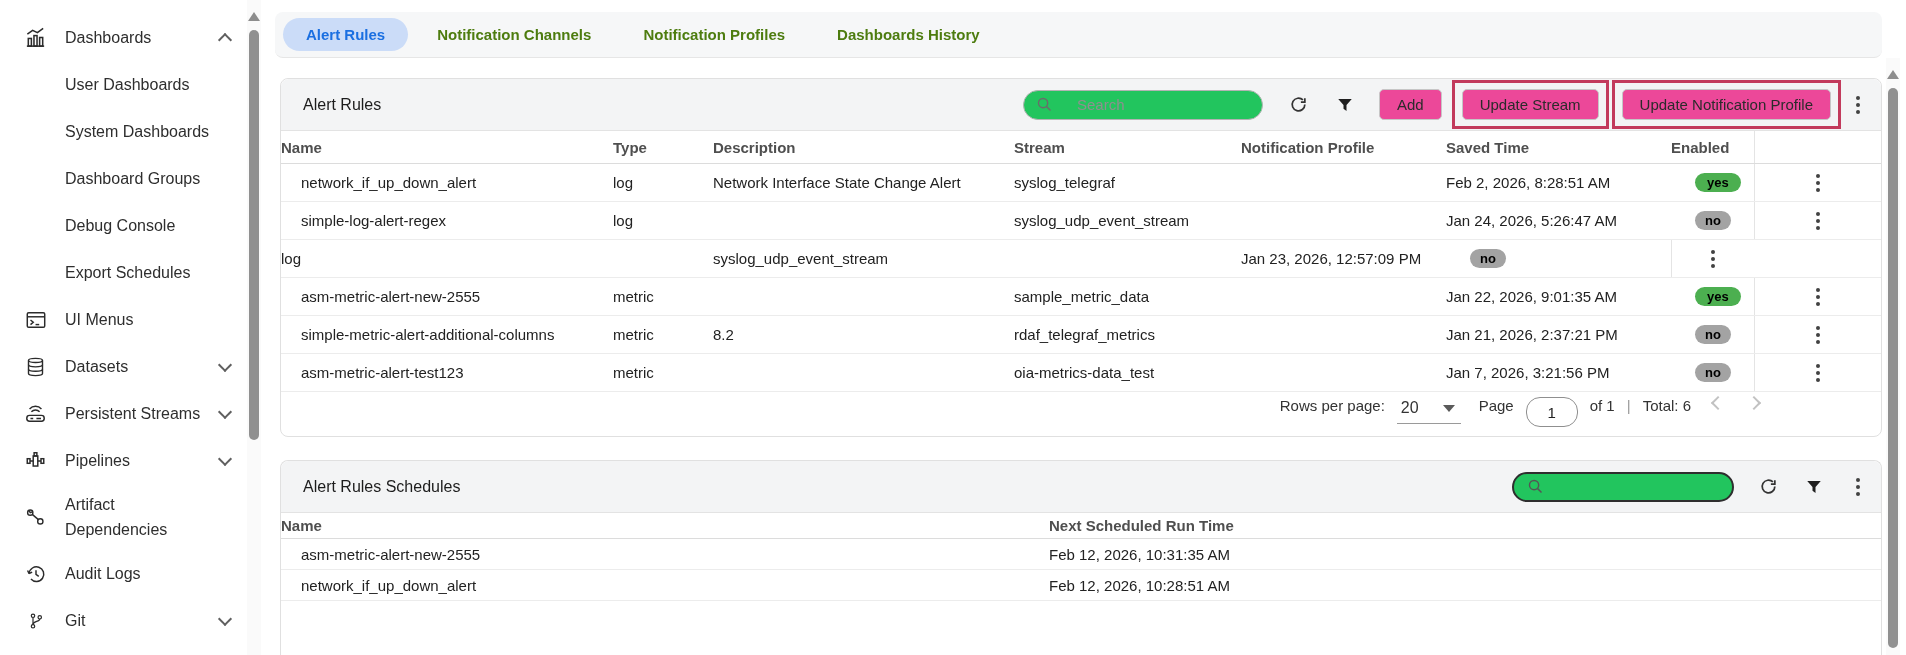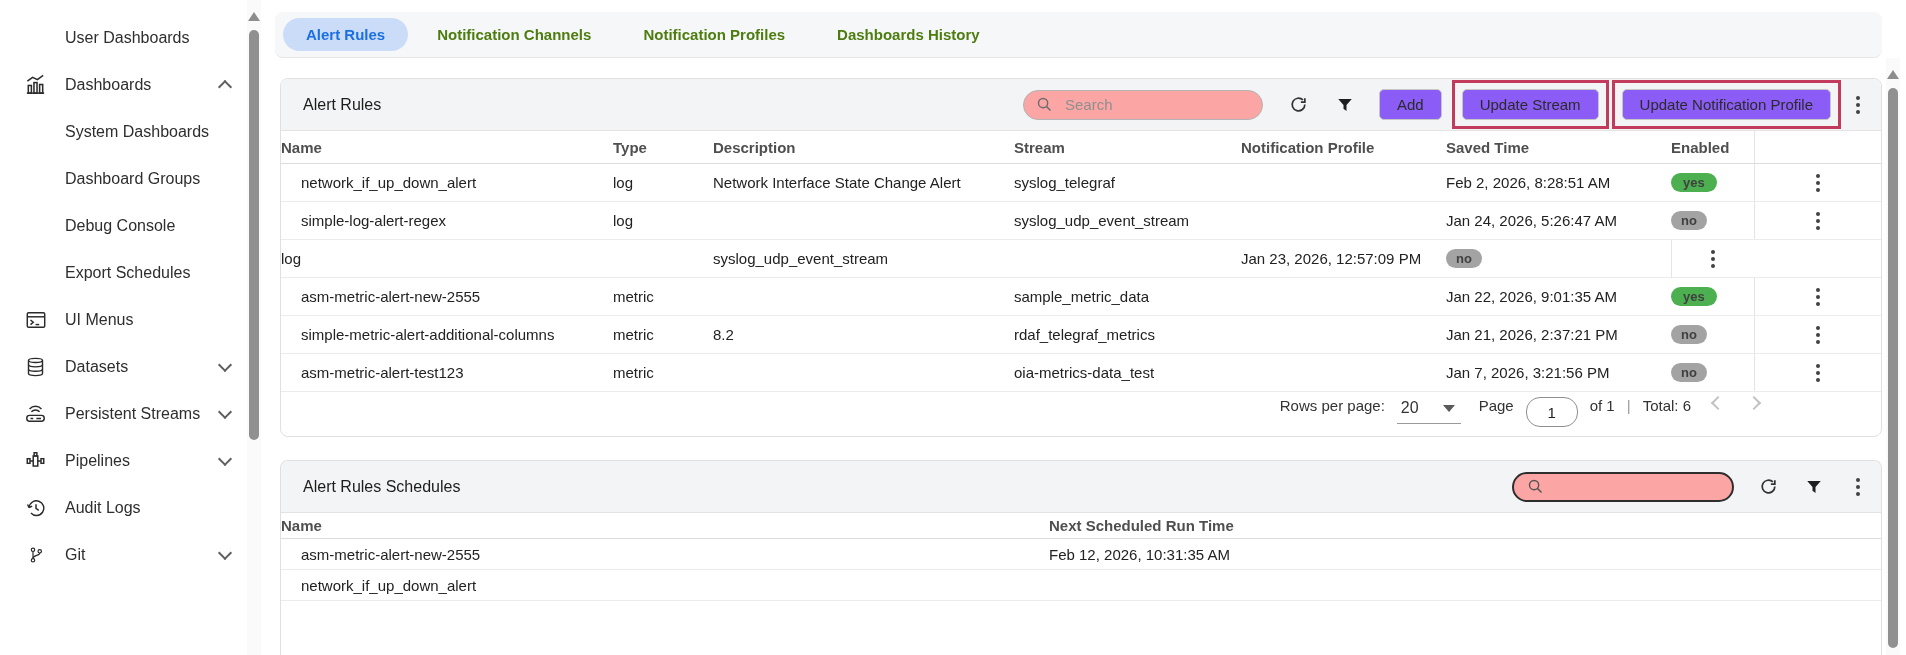--- a/index.html
+++ b/index.html
@@ -36,43 +36,43 @@
 
   
   .panel{position:absolute;left:280px;width:1602px;background:#fff;border:1px solid #e0e0e0;border-radius:8px;box-sizing:border-box;}
   .panel1{top:78px;height:359px;}
   .panel2{top:460px;height:196px;border-bottom:none;border-radius:8px 8px 0 0;}
   .panel-header{height:52px;background:#f3f4f5;border-bottom:1px solid #e3e3e3;border-radius:8px 8px 0 0;
     display:flex;align-items:center;padding:0 14px 0 22px;box-sizing:border-box;}
   .panel-title{font-size:16px;color:#1c1c1c;}
   .spacer{flex:1;}
 
-  .searchbox{width:240px;height:30px;border:1px solid #b3b3b3;border-radius:16px;background:#fca5a5;
-    display:flex;align-items:center;padding:0 12px;gap:9px;box-sizing:border-box;}
+  .searchbox{width:240px;height:30px;border:1px solid #b3b3b3;border-radius:16px;background:#22c55e;
+    display:flex;align-items:center;padding:0 12px;gap:21px;box-sizing:border-box;}
   .searchbox input{border:none;outline:none;background:transparent;font-size:15px;color:#444;width:100%;
     font-family:"Liberation Sans",sans-serif;}
   .searchbox input::placeholder{color:#8f8f8f;}
   .searchbox.focused{width:222px;height:30px;border:2px solid #2e2e2e;}
 
   .iconbtn{width:26px;height:26px;display:flex;align-items:center;justify-content:center;cursor:pointer;flex:none;}
-  .btn{height:31px;padding:0 17px;background:#8b5cf6;border:1px solid #c6c6c6;border-radius:5px;font-size:15px;color:#2b2b2b;
+  .btn{height:31px;padding:0 17px;background:#ec4899;border:1px solid #c6c6c6;border-radius:5px;font-size:15px;color:#2b2b2b;
     display:flex;align-items:center;cursor:pointer;white-space:nowrap;font-family:"Liberation Sans",sans-serif;}
   .hl{border:3px solid #c23a5c;padding:6px 7px;display:flex;flex:none;}
 
   .kebab{display:flex;flex-direction:column;gap:3px;align-items:center;justify-content:center;width:18px;height:22px;cursor:pointer;}
   .kebab i{width:4px;height:4px;border-radius:50%;background:#424242;display:block;}
 
   
   .t-head,.t-row{display:grid;grid-template-columns:332px 100px 301px 227px 205px 225px 83px 1fr;align-items:center;}
   .t-head{height:32px;font-size:15px;font-weight:700;color:#4f4f4f;border-bottom:1px solid #dcdcdc;}
   .t-row{height:37px;font-size:15px;color:#222;border-bottom:1px solid #ececec;}
   .t-head>div,.t-row>div{overflow:hidden;white-space:nowrap;}
   .c-first{padding-left:20px;}
   .c-actions{border-left:1px solid #e4e4e4;height:100%;display:flex;align-items:center;justify-content:center;}
-  .pill{display:inline-block;padding:2px 12px;border-radius:12px;color:#404040;font-weight:700;font-size:13px;}
+  .pill{display:inline-block;padding:2px 12px;border-radius:12px;color:#000000;font-weight:700;font-size:13px;margin-left:24px;}
   .pill-yes{background:#4caf50;}
   .pill-no{background:#a3a3a3;padding:2px 10px;}
 
   .pagination{position:absolute;right:122px;bottom:9px;display:flex;align-items:flex-start;gap:12px;font-size:15px;color:#333;}
   .rpp-select{display:flex;align-items:center;gap:24px;border-bottom:1px solid #9a9a9a;padding:2px 6px 6px 4px;cursor:pointer;font-size:16px;}
   .caret-down{width:0;height:0;border-left:6px solid transparent;border-right:6px solid transparent;border-top:7px solid #5a5a5a;}
   .page-input{width:46px;height:26px;border:1px solid #8f8f8f;border-radius:14px;text-align:center;font-size:15px;color:#222;
     font-family:"Liberation Sans",sans-serif;outline:none;}
   .pg-sep{color:#9a9a9a;}
   .pg-chev{border-color:#c2c2c2;margin-top:1px;}
@@ -83,40 +83,40 @@
   .t2-head,.t2-row{display:grid;grid-template-columns:768px 1fr;align-items:center;}
   .t2-head{height:25px;font-size:15px;font-weight:700;color:#4f4f4f;border-bottom:1px solid #dcdcdc;}
   .t2-row{height:30px;font-size:15px;color:#222;border-bottom:1px solid #ececec;}
 </style>
 </head>
 <body>
 
 <div class="app">
 
   <nav class="sidebar">
-    <div class="sb-item sub">
-
-        <span class="sb-label">User Dashboards</span>
-
-      </div>
-      <div class="sb-item">
+    <div class="sb-item">
         <span class="sb-icon">
           <svg width="23" height="23" viewBox="0 0 24 24">
             <path d="M3 21h18" fill="none" stroke="#2b2b2b" stroke-width="1.6"></path>
             <rect x="4.5" y="13" width="3.2" height="8" fill="none" stroke="#2b2b2b" stroke-width="1.6"></rect>
             <rect x="10.4" y="10" width="3.2" height="11" fill="none" stroke="#2b2b2b" stroke-width="1.6"></rect>
             <rect x="16.3" y="12" width="3.2" height="9" fill="none" stroke="#2b2b2b" stroke-width="1.6"></rect>
             <path d="M3.5 8.5l5.5-4 5 2.5L20 2.5" fill="none" stroke="#2b2b2b" stroke-width="1.6"></path>
           </svg>
         </span>
         <span class="sb-label">Dashboards</span>
         <span class="chev sb-chevron chev-up"></span>
       </div>
       <div class="sb-item sub">
 
+        <span class="sb-label">User Dashboards</span>
+
+      </div>
+      <div class="sb-item sub">
+
         <span class="sb-label">System Dashboards</span>
 
       </div>
       <div class="sb-item sub">
 
         <span class="sb-label">Dashboard Groups</span>
 
       </div>
       <div class="sb-item sub">
 
@@ -169,20 +169,32 @@
           <svg width="23" height="22" viewBox="0 0 24 24">
             <rect x="9.5" y="6.5" width="5" height="11" fill="none" stroke="#2b2b2b" stroke-width="1.6"></rect>
             <rect x="10.5" y="3" width="3" height="3.5" fill="none" stroke="#2b2b2b" stroke-width="1.6"></rect>
             <rect x="3" y="9.5" width="3" height="5" fill="none" stroke="#2b2b2b" stroke-width="1.6"></rect>
             <rect x="18" y="9.5" width="3" height="5" fill="none" stroke="#2b2b2b" stroke-width="1.6"></rect>
             <path d="M6 12h3.5M14.5 12H18" fill="none" stroke="#2b2b2b" stroke-width="1.6"></path>
           </svg>
         </span>
         <span class="sb-label">Pipelines</span>
         <span class="chev sb-chevron chev-down"></span>
+      </div>
+      <div class="sb-item tall">
+        <span class="sb-icon">
+          <svg width="21" height="22" viewBox="0 0 24 24">
+            <circle cx="6" cy="7" r="3" fill="none" stroke="#2b2b2b" stroke-width="1.6"></circle>
+            <circle cx="17.5" cy="17" r="3" fill="none" stroke="#2b2b2b" stroke-width="1.6"></circle>
+            <path d="M8.3 9l7 6" fill="none" stroke="#2b2b2b" stroke-width="1.6"></path>
+            <path d="M4.5 4.8L6 7l2.4-.8" fill="none" stroke="#2b2b2b" stroke-width="1.6"></path>
+          </svg>
+        </span>
+        <span class="sb-label">Artifact Dependencies</span>
+
       </div>
       <div class="sb-item">
         <span class="sb-icon">
           <svg width="22" height="22" viewBox="0 0 24 24">
             <path d="M4.5 11.5a8 8 0 1 1 2 6" fill="none" stroke="#2b2b2b" stroke-width="1.6"></path>
             <path d="M4.5 11.5L2.8 8.2M4.5 11.5l3.3-1.5" fill="none" stroke="#2b2b2b" stroke-width="1.6"></path>
             <path d="M12 8v4.5l3 2" fill="none" stroke="#2b2b2b" stroke-width="1.6"></path>
           </svg>
         </span>
         <span class="sb-label">Audit Logs</span>
@@ -441,16 +453,17 @@
       <div class="c2">Name</div>
         <div class="c2">Next Scheduled Run Time</div>
     </div>
 
     <div class="t2-row">
         <div class="c-first">asm-metric-alert-new-2555</div>
         <div>Feb 12, 2026, 10:31:35 AM</div>
       </div>
       <div class="t2-row">
         <div class="c-first">network_if_up_down_alert</div>
+        <div>Feb 12, 2026, 10:28:51 AM</div>
       </div>
   </section>
 
 </div>
 
 </body></html>

